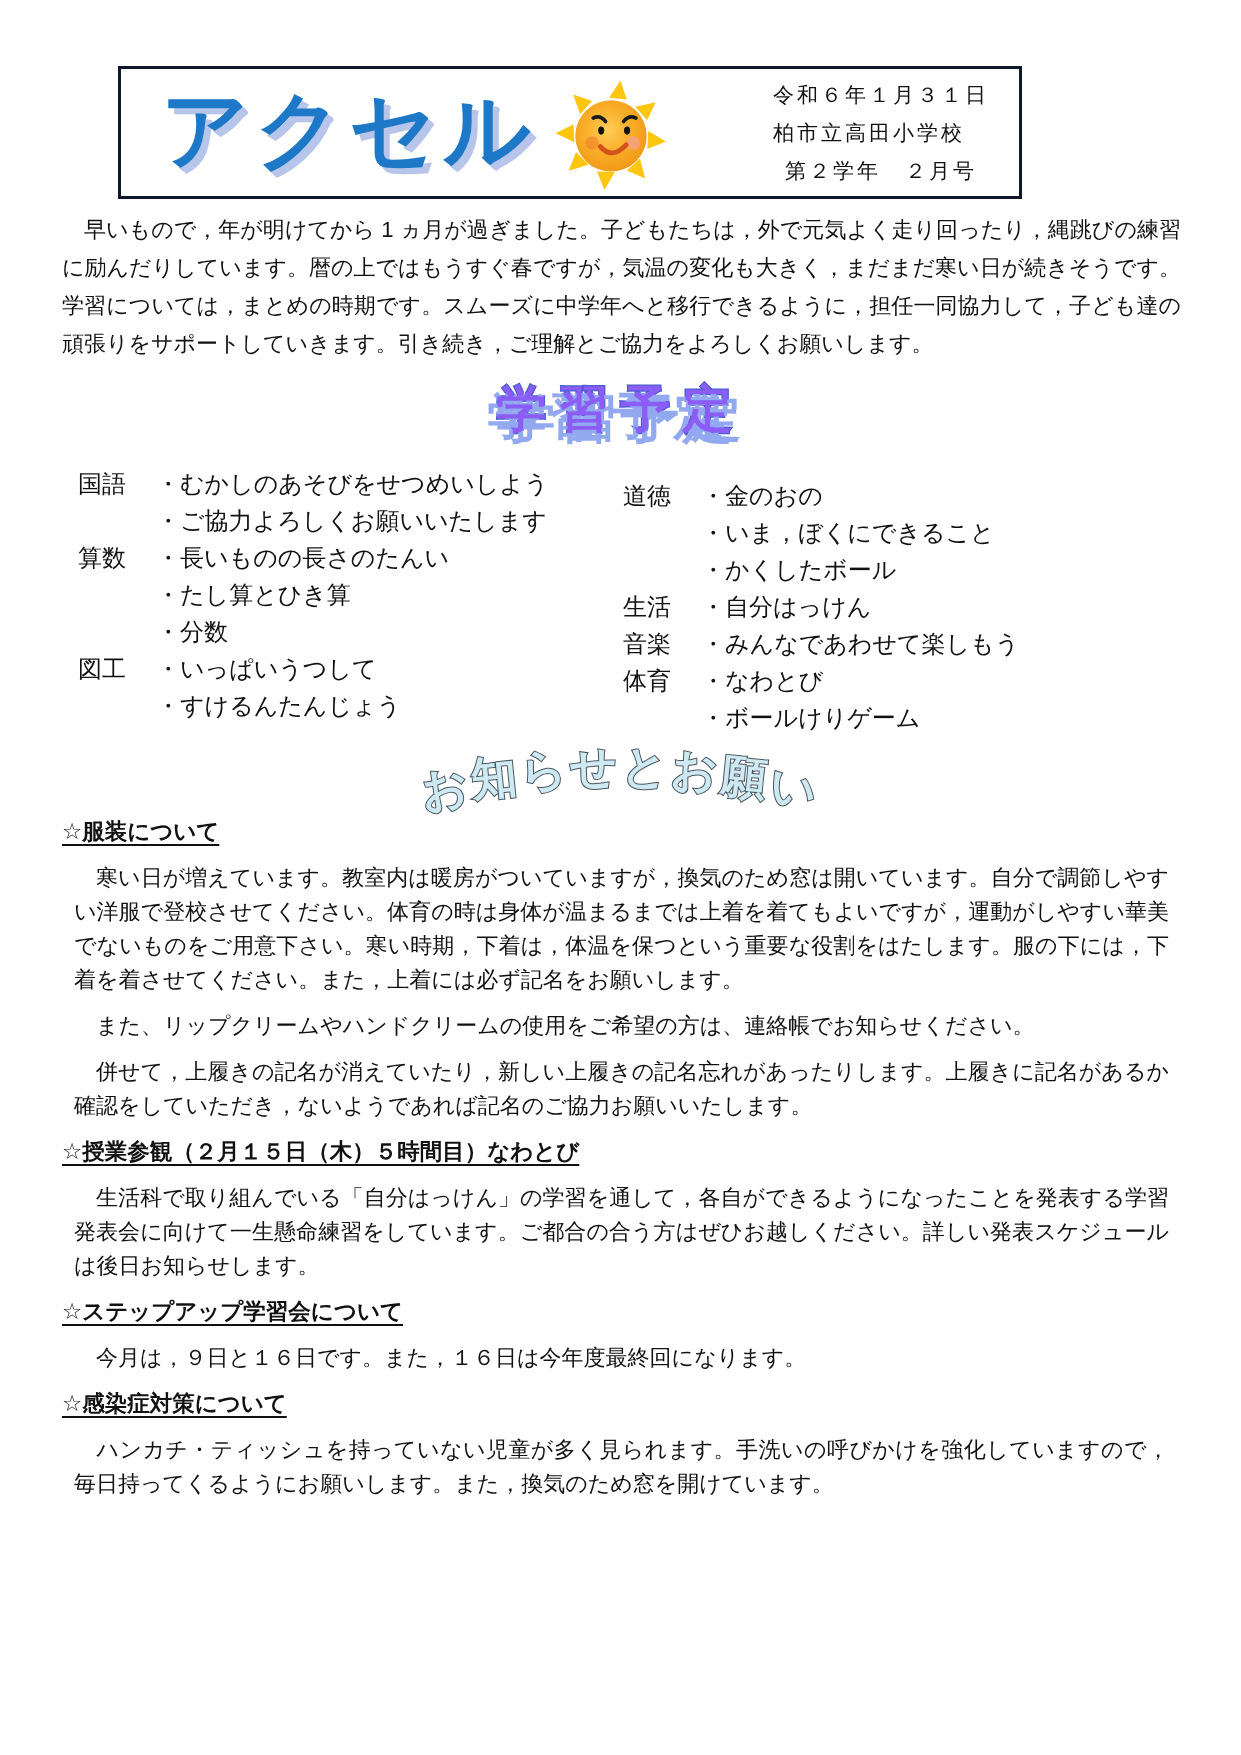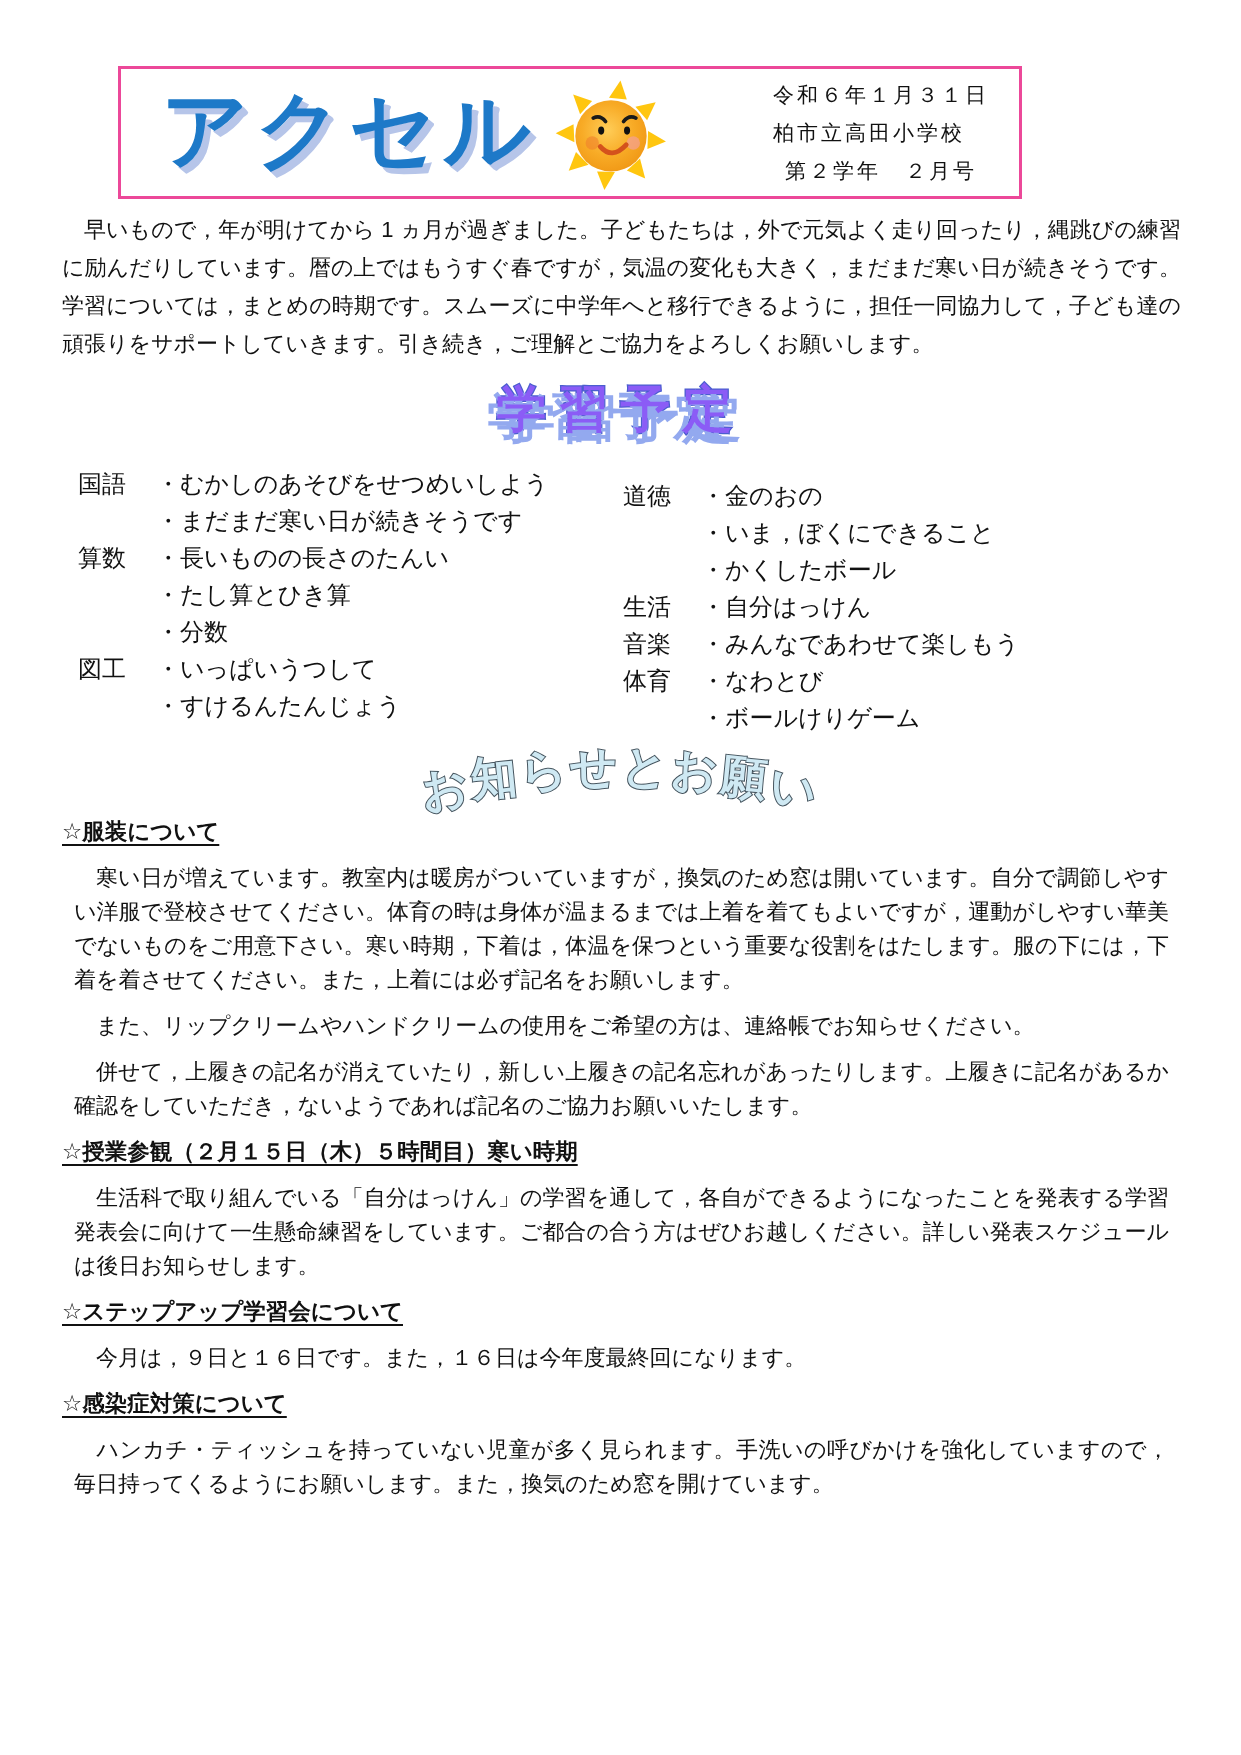--- a/index.html
+++ b/index.html
@@ -7,21 +7,21 @@
     width:1241px; height:1755px;
     font-family:"Liberation Sans","DejaVu Sans",sans-serif;
     color:#111;
   }
   .page { position:relative; width:1241px; height:1755px; overflow:hidden; background:#fff; }
 
   
   .masthead {
     margin:66px 219px 0 118px;
     height:133px; box-sizing:border-box;
-    border:3px solid #ec4899;
+    border:3px solid #0f172a;
     display:flex; align-items:center;
     padding:0 30px 0 40px;
     background:#fff;
   }
   .logo {
     font-size:86px; font-weight:900; line-height:1;
     color:#1d79c8;
     letter-spacing:6px;
     text-shadow:6px 6px 0 #b6c5e9;
     padding-bottom:8px;
@@ -125,21 +125,21 @@
   <p class="intro">　早いもので，年が明けてから 1 ヵ月が過ぎました。子どもたちは，外で元気よく走り回ったり，縄跳びの練習に励んだりしています。暦の上ではもうすぐ春ですが，気温の変化も大きく，まだまだ寒い日が続きそうです。学習については，まとめの時期です。スムーズに中学年へと移行できるように，担任一同協力して，子ども達の頑張りをサポートしていきます。引き続き，ご理解とご協力をよろしくお願いします。</p>
 
   <div class="schedule-title">学習予定</div>
 
   <div class="schedule">
     <div class="sched-col sched-col-left">
         <div class="sched-row">
           <div class="sched-subject">国語</div>
           <div class="sched-items">
             <div class="sched-item">・むかしのあそびをせつめいしよう</div>
-            <div class="sched-item">・まだまだ寒い日が続きそうです</div>
+            <div class="sched-item">・ご協力よろしくお願いいたします</div>
           </div>
         </div>
         <div class="sched-row">
           <div class="sched-subject">算数</div>
           <div class="sched-items">
             <div class="sched-item">・長いものの長さのたんい</div>
             <div class="sched-item">・たし算とひき算</div>
             <div class="sched-item">・分数</div>
           </div>
         </div>
@@ -182,21 +182,21 @@
       </div>
   </div>
 
   <div class="notice-title"><span style="transform: translateY(14px) rotate(-8deg);">お</span><span style="transform: translateY(3.2px) rotate(-5.7deg);">知</span><span style="transform: translateY(-4px) rotate(-3.4deg);">ら</span><span style="transform: translateY(-7.6px) rotate(-1.1deg);">せ</span><span style="transform: translateY(-7.6px) rotate(1.1deg);">と</span><span style="transform: translateY(-4px) rotate(3.4deg);">お</span><span style="transform: translateY(3.2px) rotate(5.7deg);">願</span><span style="transform: translateY(14px) rotate(8deg);">い</span></div>
 
   <div class="sections">
       <div class="sec-heading">☆服装について</div>
       <p class="sec-para">　寒い日が増えています。教室内は暖房がついていますが，換気のため窓は開いています。自分で調節しやすい洋服で登校させてください。体育の時は身体が温まるまでは上着を着てもよいですが，運動がしやすい華美でないものをご用意下さい。寒い時期，下着は，体温を保つという重要な役割をはたします。服の下には，下着を着させてください。また，上着には必ず記名をお願いします。</p>
       <p class="sec-para">　また、リップクリームやハンドクリームの使用をご希望の方は、連絡帳でお知らせください。</p>
       <p class="sec-para">　併せて，上履きの記名が消えていたり，新しい上履きの記名忘れがあったりします。上履きに記名があるか確認をしていただき，ないようであれば記名のご協力お願いいたします。</p>
-      <div class="sec-heading">☆授業参観（２月１５日（木）５時間目）寒い時期</div>
+      <div class="sec-heading">☆授業参観（２月１５日（木）５時間目）なわとび</div>
       <p class="sec-para">　生活科で取り組んでいる「自分はっけん」の学習を通して，各自ができるようになったことを発表する学習発表会に向けて一生懸命練習をしています。ご都合の合う方はぜひお越しください。詳しい発表スケジュールは後日お知らせします。</p>
       <div class="sec-heading">☆ステップアップ学習会について</div>
       <p class="sec-para">　今月は，９日と１６日です。また，１６日は今年度最終回になります。</p>
       <div class="sec-heading">☆感染症対策について</div>
       <p class="sec-para">　ハンカチ・ティッシュを持っていない児童が多く見られます。手洗いの呼びかけを強化していますので，毎日持ってくるようにお願いします。また，換気のため窓を開けています。</p>
     </div>
 
 </div>
 
 </body></html>

